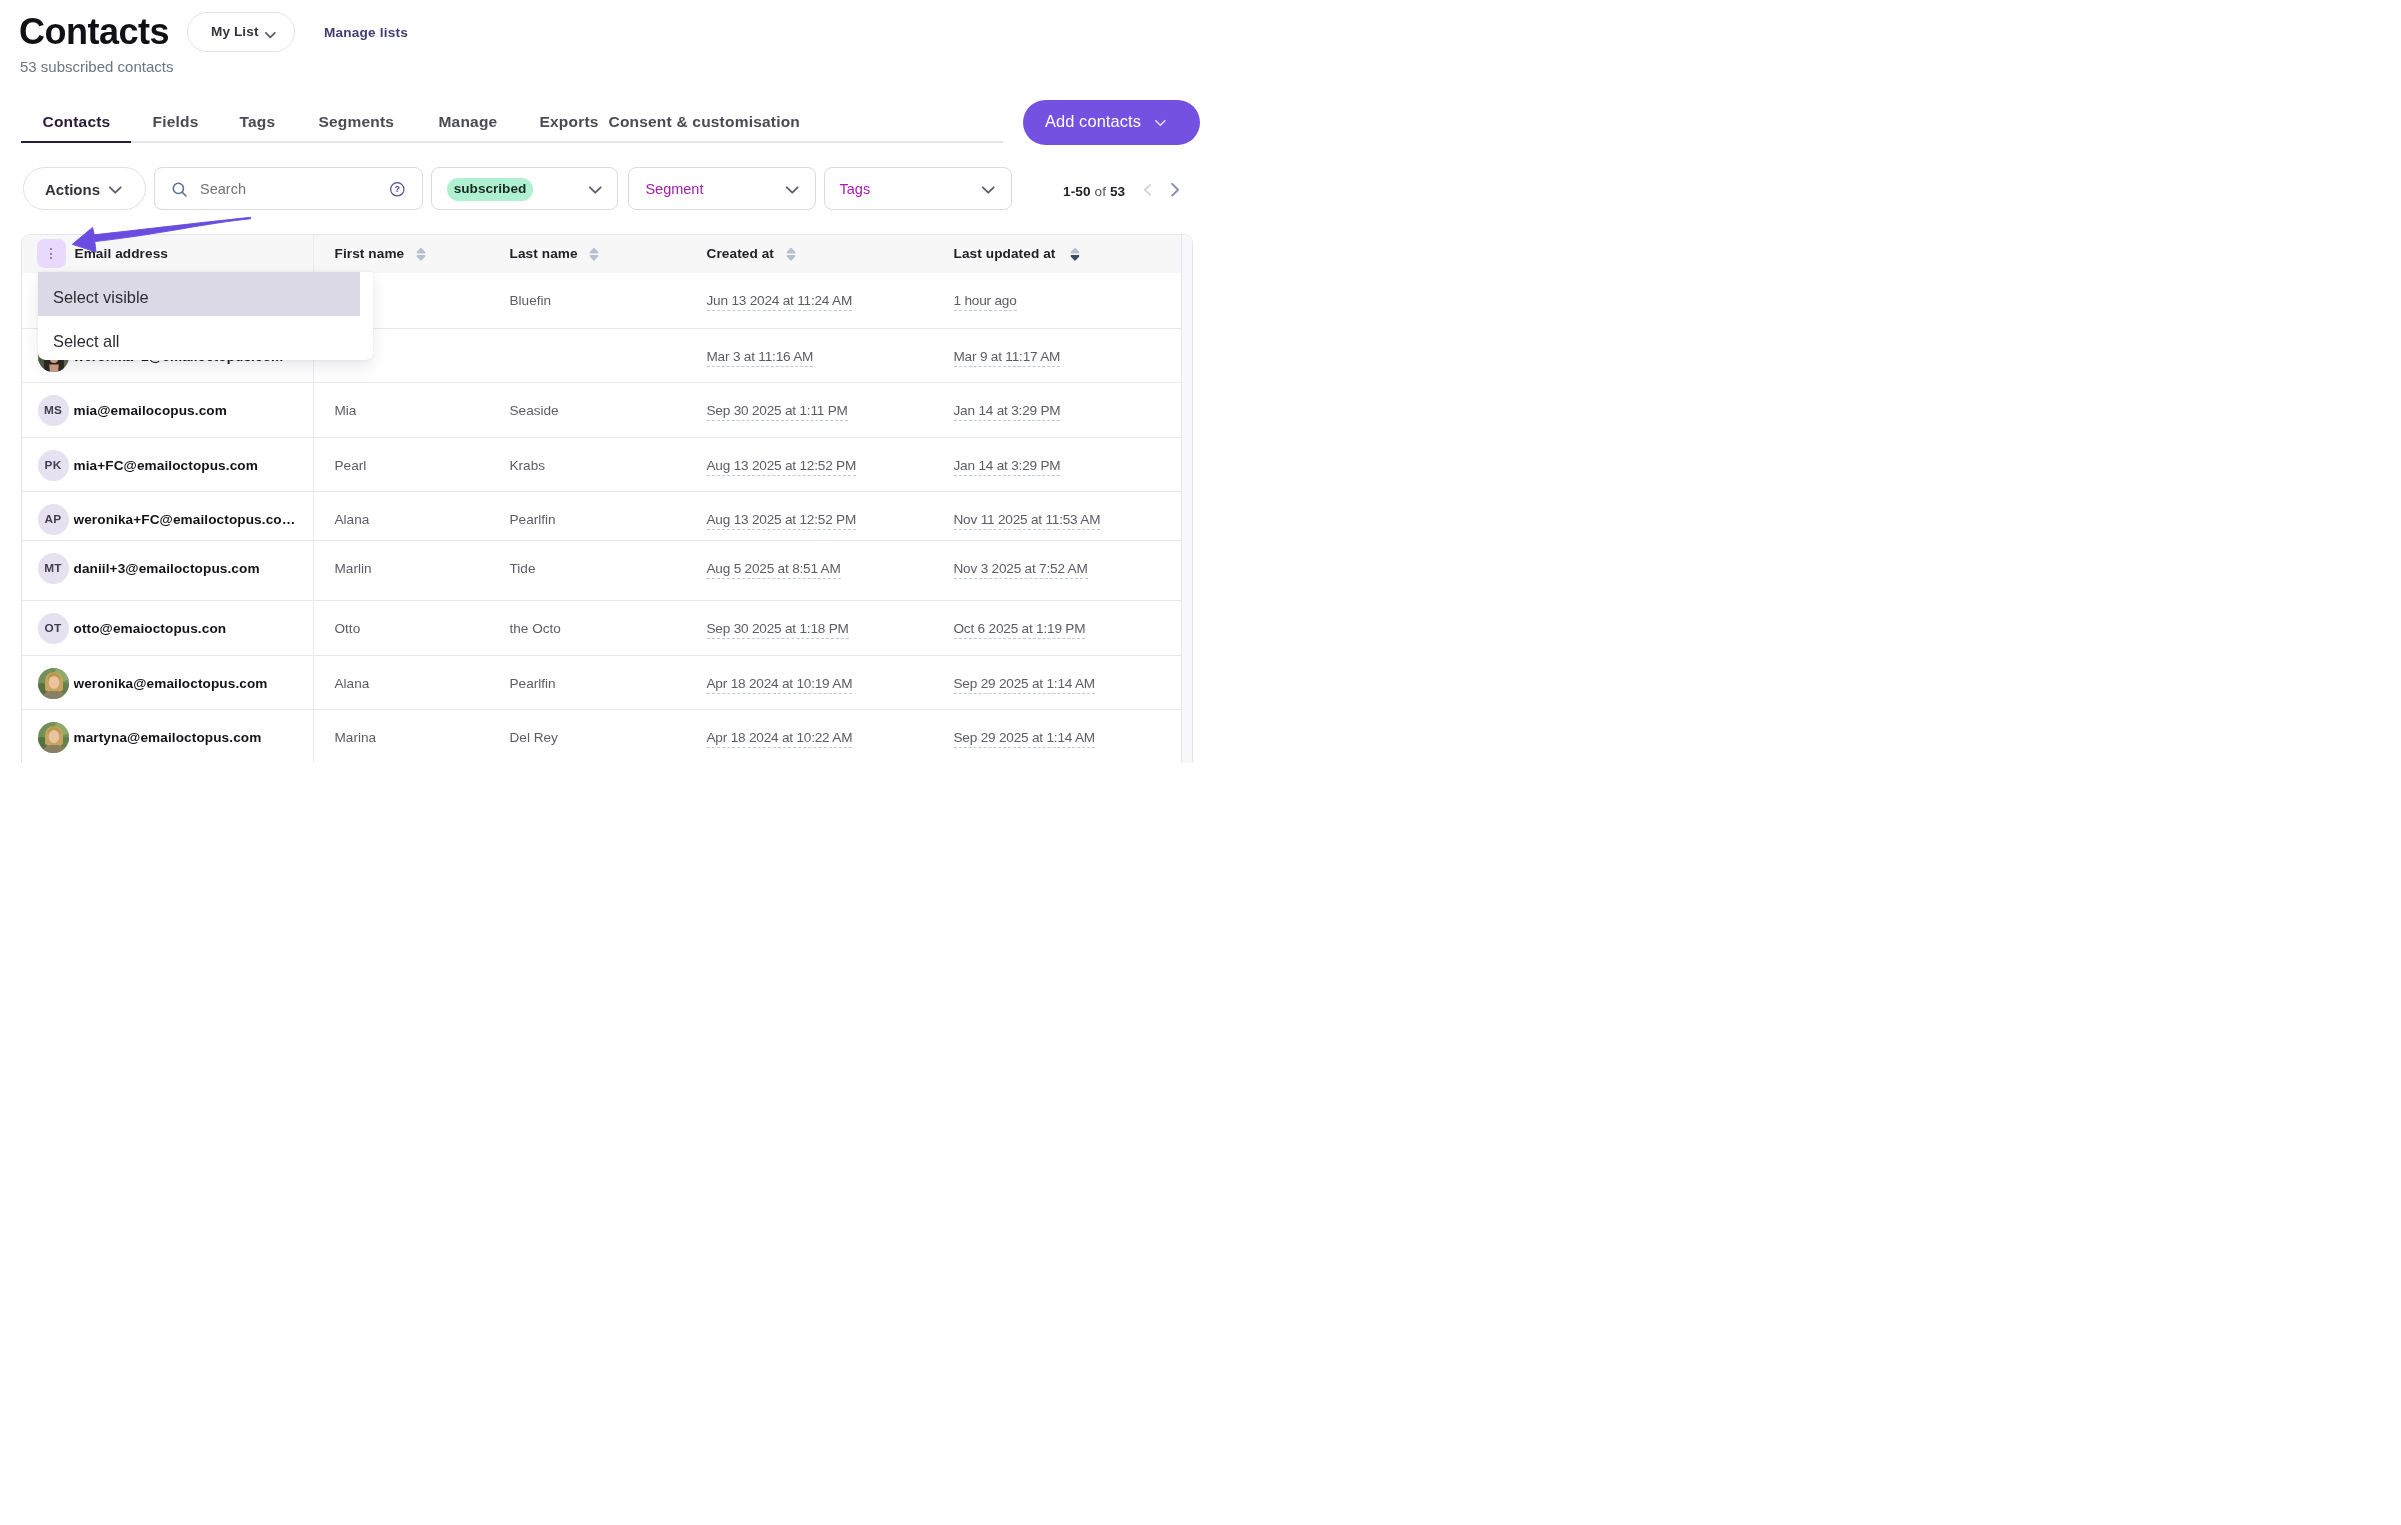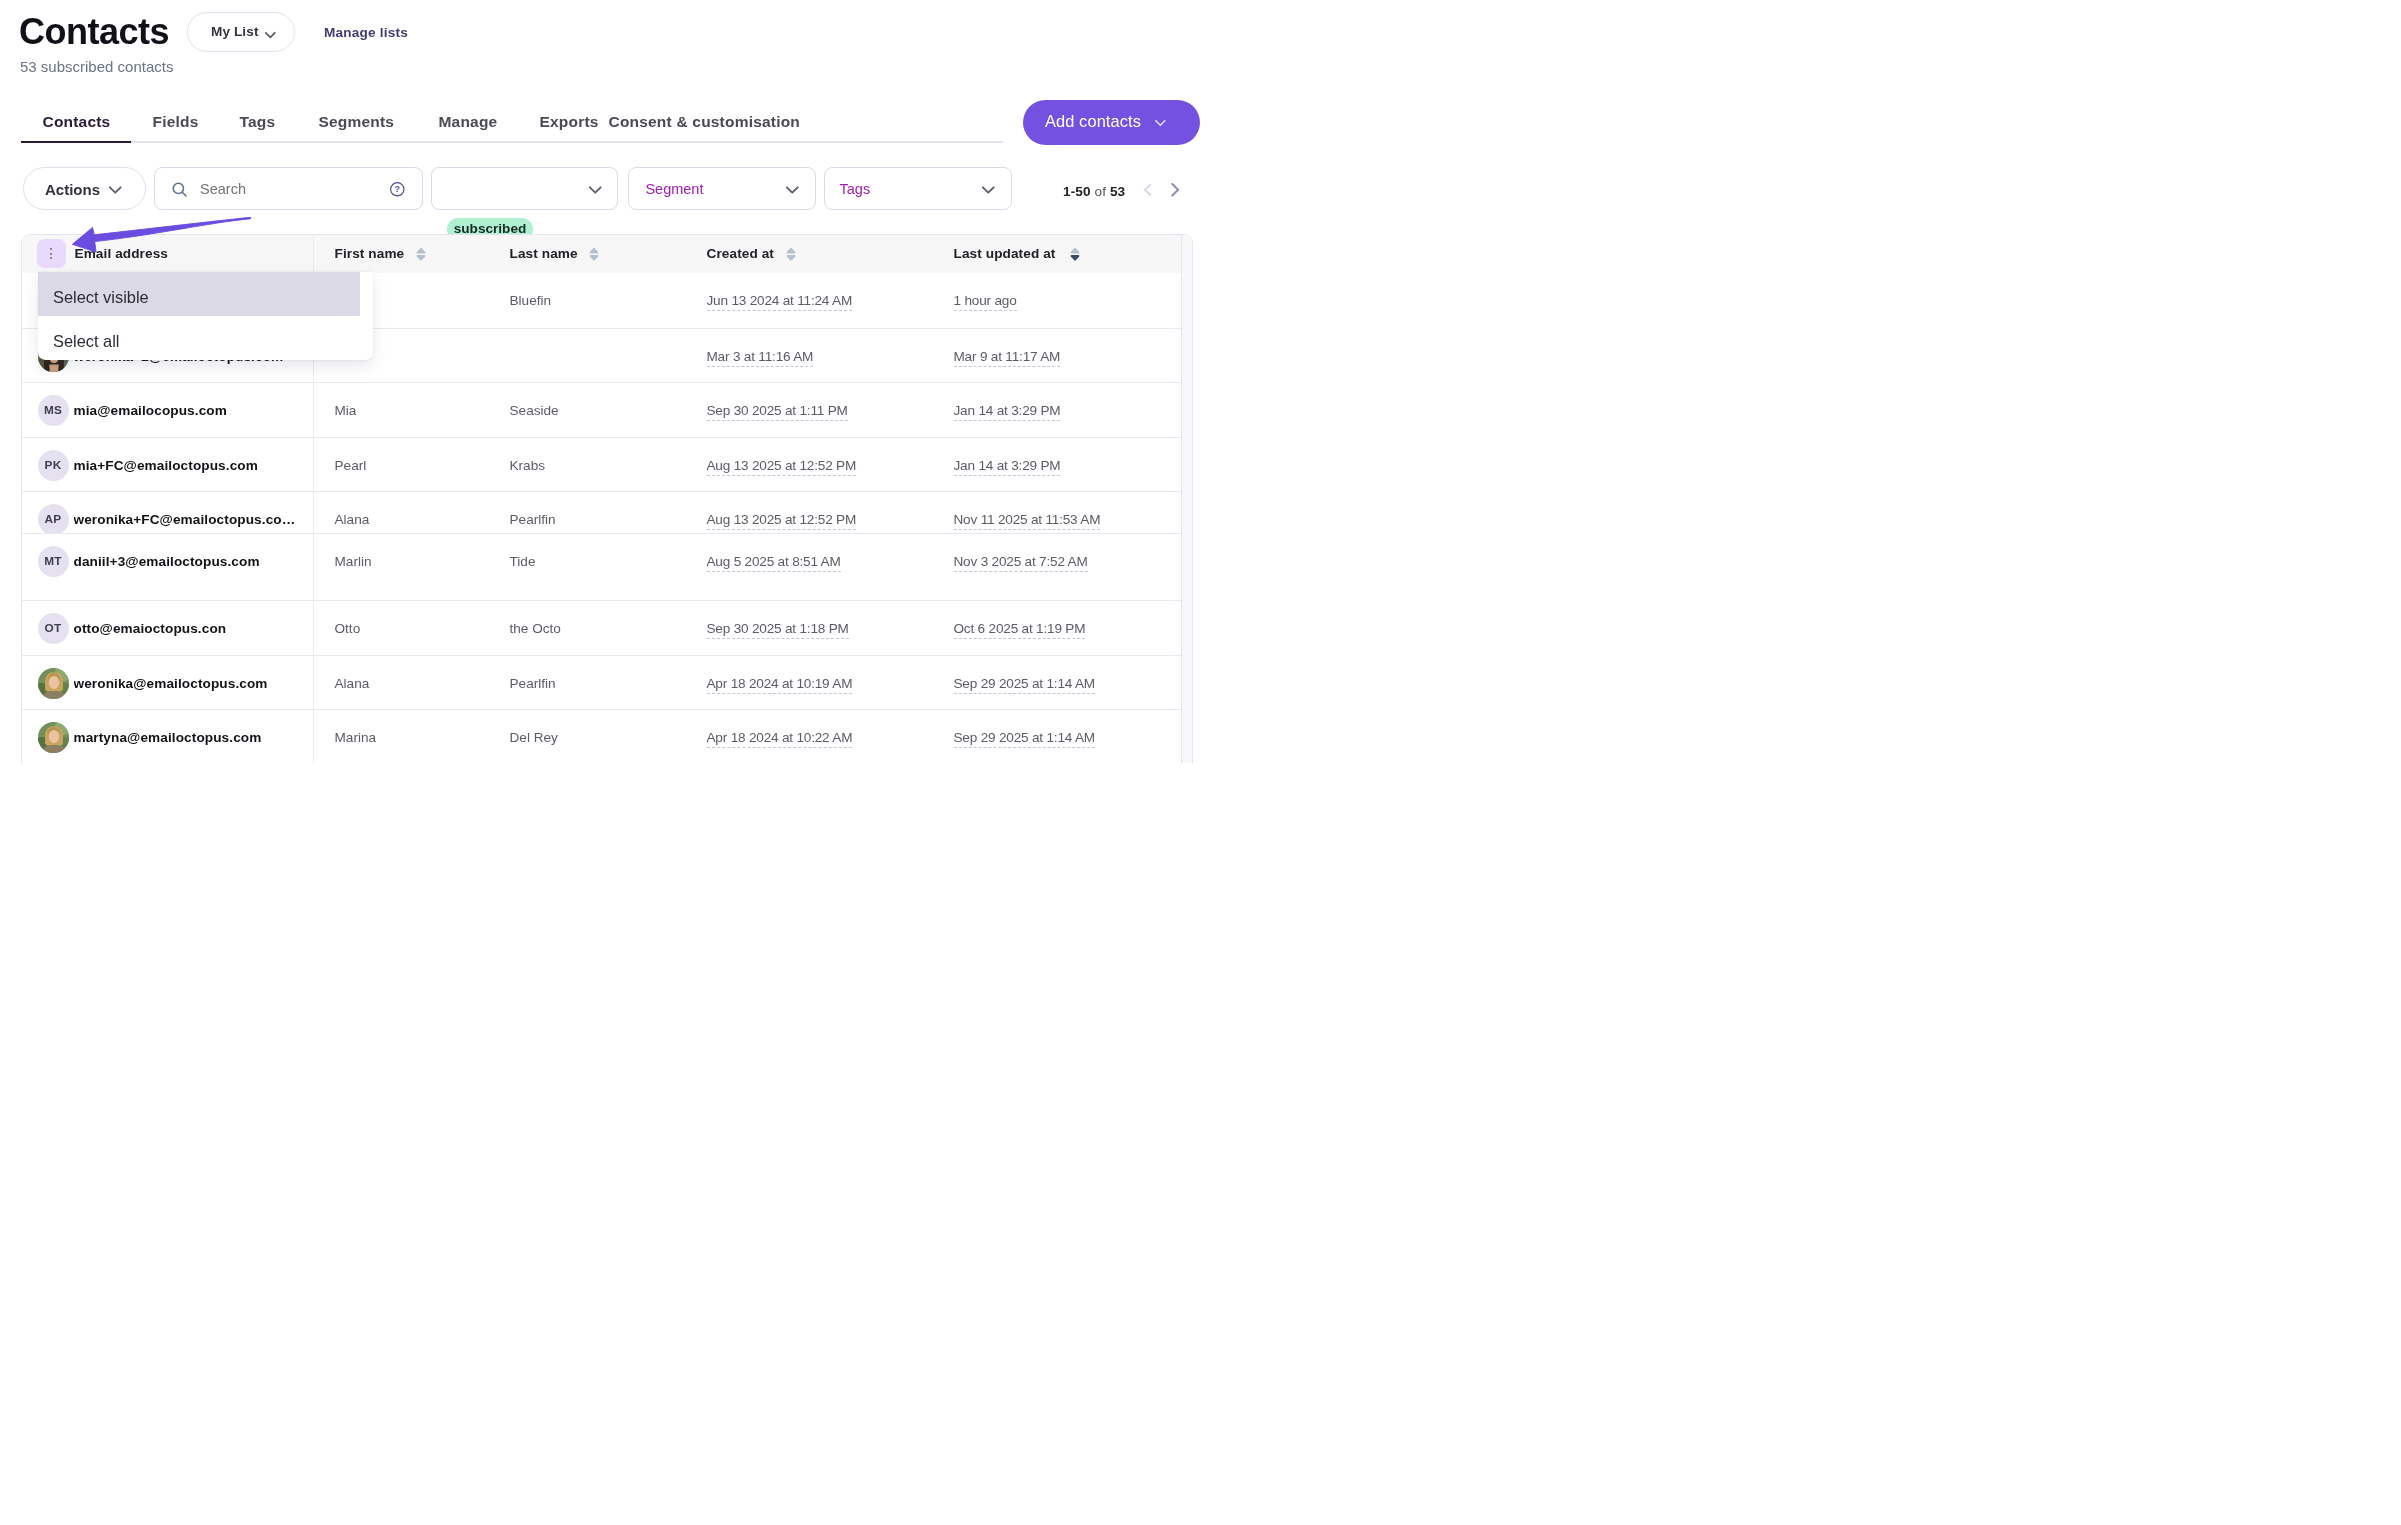--- a/index.html
+++ b/index.html
@@ -22,21 +22,21 @@
 .addbtn .t{left:22px;top:12.3px;font-size:16.4px;font-weight:400;color:#fff;letter-spacing:0.1px;}
 
 .pillbtn{left:23px;top:167px;width:123px;height:43px;border:0.9px solid #dfdfeb;border-radius:21.4px;background:#fff;}
 .pillbtn .t{left:21px;top:12.7px;font-size:15px;font-weight:600;color:#33333e;}
 .searchbox{left:154px;top:167px;width:269px;height:43px;border:0.9px solid #d9d9e7;border-radius:8.2px;background:#fff;}
 .searchbox .ph{left:45px;top:12.7px;font-size:14.5px;color:#737373;}
 .selbox{border:0.9px solid #d9d9e7;border-radius:8.2px;background:#fff;}
 .sb1{left:431px;top:167px;width:187px;height:43px;}
 .sb2{left:628px;top:167px;width:188px;height:43px;}
 .sb3{left:824px;top:167px;width:188px;height:43px;}
-.greenpill{left:15px;top:9.5px;width:86px;height:23px;border-radius:11.4px;background:#aff0d1;margin-top:40px;}
+.greenpill{left:15px;top:9.5px;width:86px;height:23px;border-radius:11.4px;background:#aff0d1;}
 .greenpill .t{position:absolute;left:0;right:0;top:3.6px;text-align:center;font-size:13.6px;font-weight:700;color:#172b24;}
 .ph2{font-size:14.5px;color:#a21caf;}
 .pgtext{left:1063px;top:184px;font-size:13.6px;font-weight:700;color:#222228;letter-spacing:0.1px;}
 .pgtext .of{font-weight:400;color:#55555f;}
 
 .tbl{left:20.5px;top:234px;width:1172px;height:529px;border:0.9px solid #e5e5ef;border-bottom:none;border-radius:9px 9px 0 0;background:#fff;overflow:hidden;}
 .thead{position:absolute;left:0;top:0;width:100%;height:38px;background:#f7f7f8;}
 .colsep{position:absolute;left:291px;top:0;width:0.9px;height:529px;background:#ebebf2;}
 .gutter{position:absolute;left:1159px;top:0;width:11.5px;height:529px;background:#f8f8fa;border-left:0.9px solid #e5e5ef;}
 .kebab{position:absolute;left:15.4px;top:4.1px;width:29px;height:29px;border-radius:7.3px;background:#e9d9fc;}
@@ -214,21 +214,21 @@
       <div class="up">Jan 14 at 3:29 PM</div>
     </div>
     <div class="row bt" style="top:256px">
       <div class="av">AP</div>
       <div class="em">weronika+FC@emailoctopus.co…</div>
       <div class="fn">Alana</div>
       <div class="ln">Pearlfin</div>
       <div class="cr">Aug 13 2025 at 12:52 PM</div>
       <div class="up">Nov 11 2025 at 11:53 AM</div>
     </div>
-    <div class="row bt" style="top:298px">
+    <div class="row bt" style="top:305px">
       <div class="av">MT</div>
       <div class="em">daniil+3@emailoctopus.com</div>
       <div class="fn">Marlin</div>
       <div class="ln">Tide</div>
       <div class="cr">Aug 5 2025 at 8:51 AM</div>
       <div class="up">Nov 3 2025 at 7:52 AM</div>
     </div>
     <div class="row bt" style="top:365px">
       <div class="av">OT</div>
       <div class="em">otto@emaioctopus.con</div>

